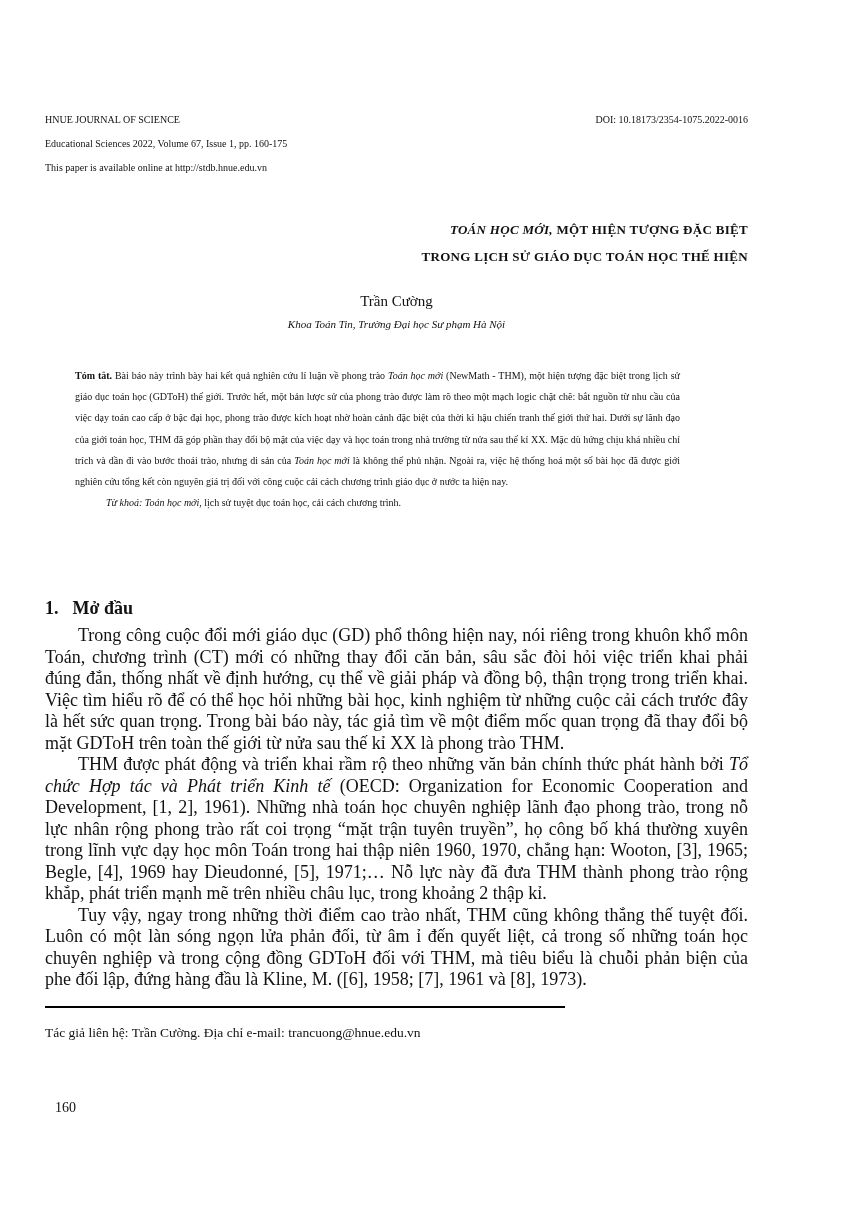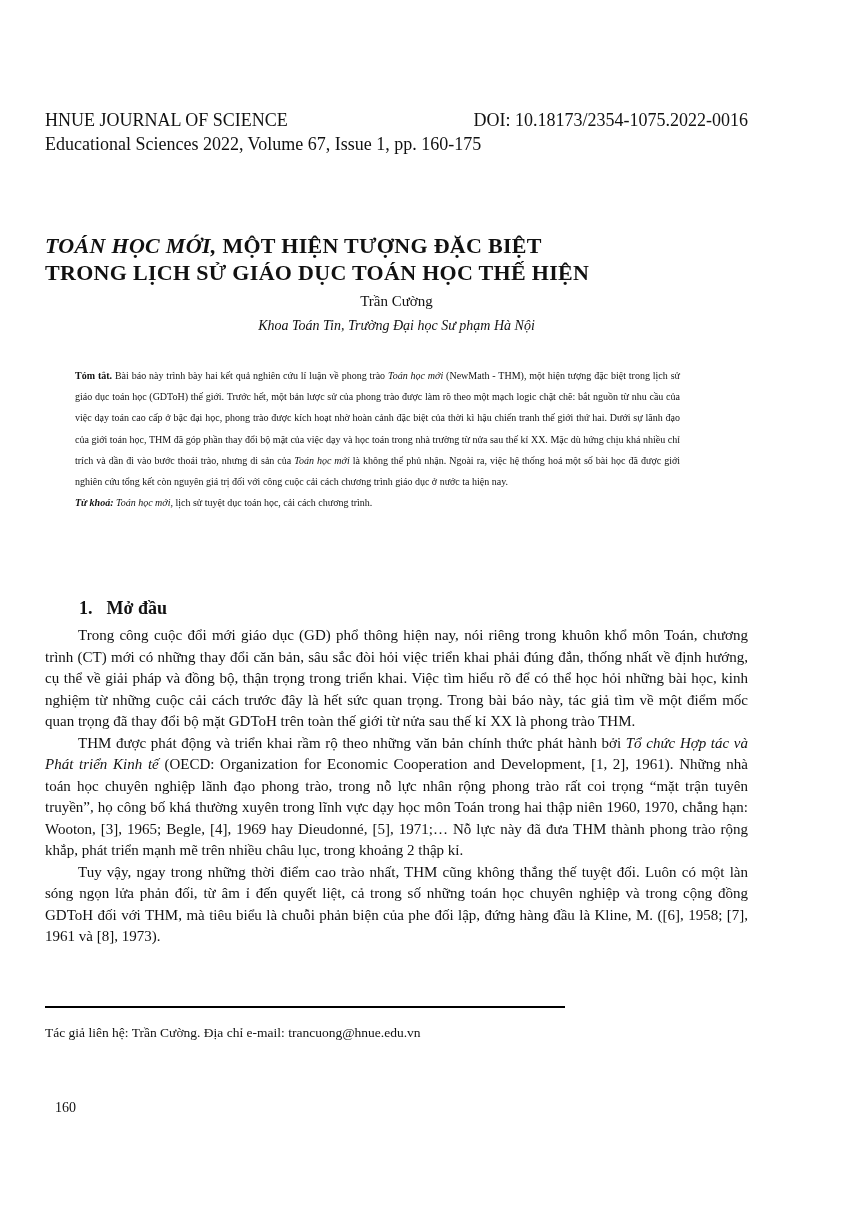--- a/index.html
+++ b/index.html
@@ -8,60 +8,60 @@
     width: 853px;
     height: 1212px;
     background: #ffffff;
     color: #111111;
     font-family: "Liberation Serif", "DejaVu Serif", serif;
     overflow: hidden;
   }
   .header {
     position: absolute;
     top: 108px; left: 45px; width: 703px;
-    font-size: 18px; line-height: 24px;
+    font-size: 10px; line-height: 24px;
   }
   .header-row { display: flex; justify-content: space-between; }
   .title-block {
     position: absolute;
-    top: 232px; left: 45px; width: 703px;
-    text-align: left;
-    font-size: 22px; font-weight: bold; line-height: 27px;
+    top: 216px; left: 45px; width: 703px;
+    text-align: right;
+    font-size: 13px; font-weight: bold; line-height: 27px;
     letter-spacing: 0.3px;
   }
   .title-italic { font-style: italic; }
   .author-name {
     position: absolute;
     top: 293px; left: 45px; width: 703px;
     text-align: center; font-size: 15px;
   }
   .affiliation {
     position: absolute;
     top: 318px; left: 45px; width: 703px;
-    text-align: center; font-style: italic; font-size: 14px;
+    text-align: center; font-style: italic; font-size: 11px;
   }
   .abstract-block {
     position: absolute;
     top: 365px; left: 75px; width: 605px;
     font-size: 10px; line-height: 21.2px; text-align: justify;
   }
   .abstract-block p { margin: 0; }
   .bold { font-weight: bold; }
   .italic { font-style: italic; }
-  .bold-italic { font-weight: bold; font-style: italic; }
+  .bold-italic { font-weight: normal; font-style: italic; margin-left: 31px; }
   .section-heading {
     position: absolute;
     top: 598px; left: 45px; width: 703px;
-    font-size: 18px; font-weight: bold; margin-left: 34px;
+    font-size: 18px; font-weight: bold;
   }
   .section-heading .heading-number { margin-right: 14px; }
   .body-text {
     position: absolute;
     top: 625px; left: 45px; width: 703px;
-    font-size: 15px; line-height: 21.5px; text-align: justify;
+    font-size: 18px; line-height: 21.5px; text-align: justify;
   }
   .body-text p { margin: 0; text-indent: 33px; }
   .footnote-rule {
     position: absolute;
     top: 1006px; left: 45px; width: 520px; height: 2px;
     background: #000000; border: none; margin: 0;
   }
   .footnote {
     position: absolute;
     top: 1020px; left: 45px; width: 703px;
@@ -77,20 +77,21 @@
 <body>
 
 <div class="page">
 
   <div class="header">
     <div class="header-row">
       <span>HNUE JOURNAL OF SCIENCE</span>
       <span>DOI: 10.18173/2354-1075.2022-0016</span>
     </div>
     <div>Educational Sciences 2022, Volume 67, Issue 1, pp. 160-175</div>
+    <div>This paper is available online at http://stdb.hnue.edu.vn</div>
   </div>
 
   <div class="title-block">
     <div><span class="title-italic">TOÁN HỌC MỚI,</span><span> MỘT HIỆN TƯỢNG ĐẶC BIỆT</span></div>
     <div>TRONG LỊCH SỬ GIÁO DỤC TOÁN HỌC THẾ HIỆN</div>
   </div>
 
   <div class="author-name">Trần Cường</div>
   <div class="affiliation">Khoa Toán Tin, Trường Đại học Sư phạm Hà Nội</div>
 

